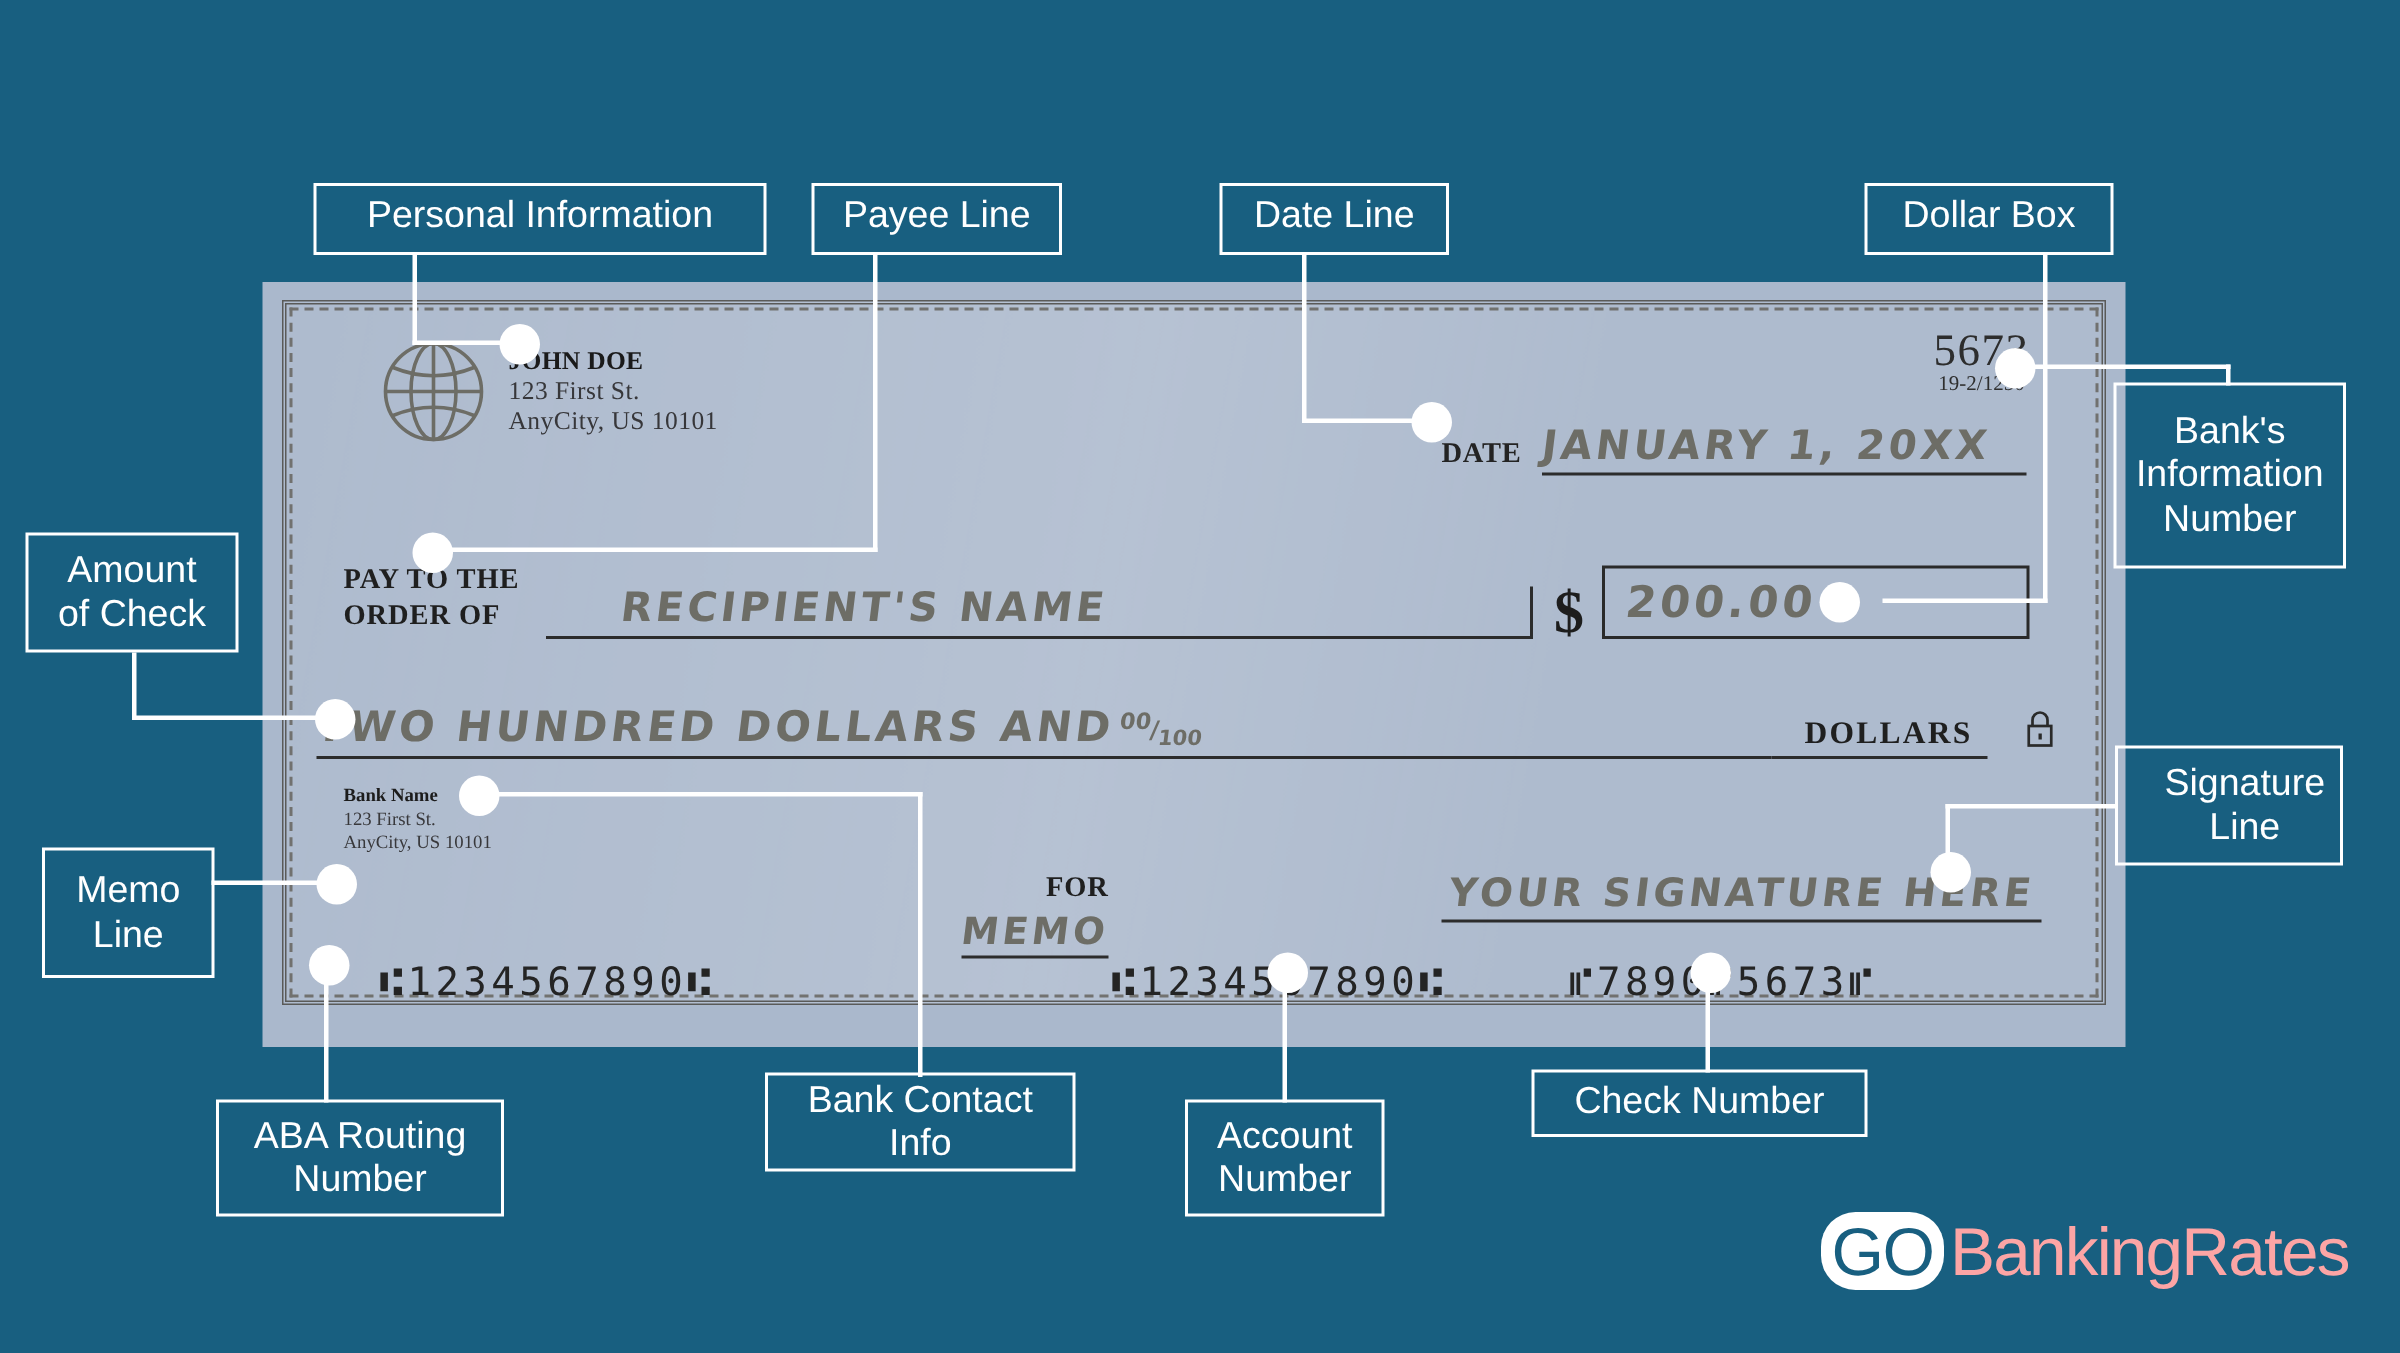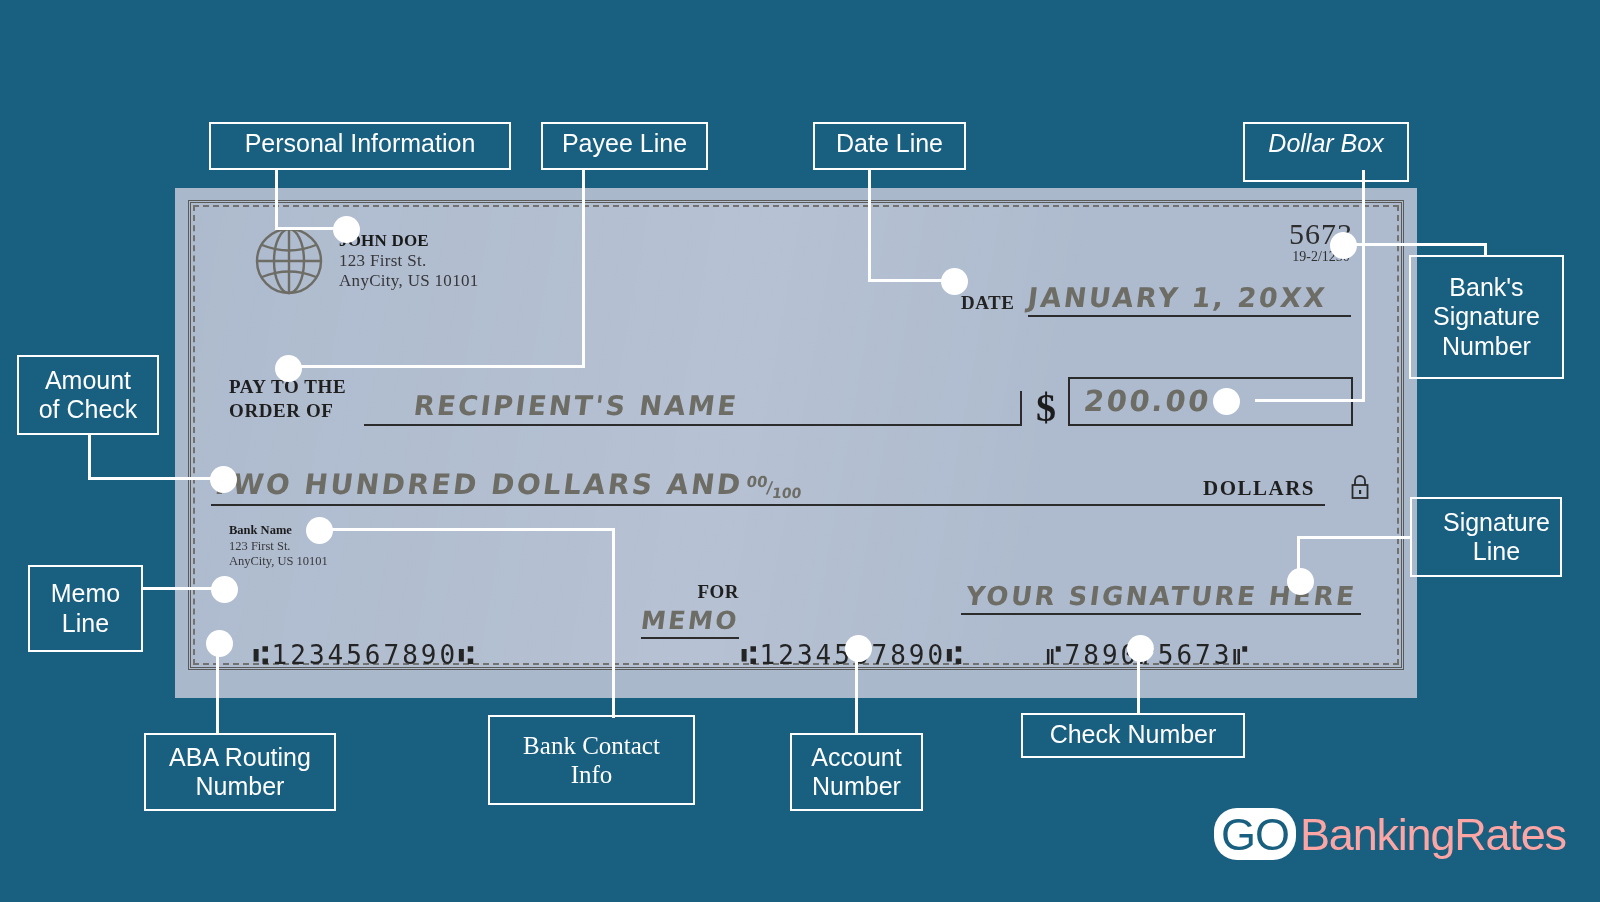--- a/index.html
+++ b/index.html
@@ -434,27 +434,27 @@
   <div class="callout" style="left:541px; top:122px; width:167px; height:48px;">Payee Line</div>
   <div class="lead lead-v" style="left:582px; top:170px; height:198px;"></div>
   <div class="lead lead-h" style="left:285px; top:365px; width:300px;"></div>
   <div class="dot" style="left:275px; top:355px;"></div>
 
   <div class="callout" style="left:813px; top:122px; width:153px; height:48px;">Date Line</div>
   <div class="lead lead-v" style="left:868px; top:170px; height:112px;"></div>
   <div class="lead lead-h" style="left:868px; top:279px; width:95px;"></div>
   <div class="dot" style="left:941px; top:268px;"></div>
 
-  <div class="callout" style="left:1243px; top:122px; width:166px; height:60px;font-style:italic;">Dollar Box</div>
+  <div class="callout" style="left:1243px; top:122px; width:166px; height:48px;">Dollar Box</div>
   <div class="lead lead-v" style="left:1362px; top:170px; height:232px;"></div>
   <div class="lead lead-h" style="left:1255px; top:399px; width:110px;"></div>
   <div class="dot" style="left:1213px; top:388px;"></div>
 
   <div class="callout" style="left:1409px; top:255px; width:155px; height:124px; white-space:pre-line; display:flex; align-items:center; justify-content:center;">Bank's
-Signature
+Information
 Number</div>
   <div class="lead lead-h" style="left:1352px; top:243px; width:135px;"></div>
   <div class="lead lead-v" style="left:1484px; top:243px; height:14px;"></div>
   <div class="dot" style="left:1330px; top:232px;"></div>
 
   <div class="callout" style="left:17px; top:355px; width:142px; height:80px; white-space:pre-line; display:flex; align-items:center; justify-content:center;">Amount
 of Check</div>
   <div class="lead lead-v" style="left:88px; top:435px; height:45px;"></div>
   <div class="lead lead-h" style="left:88px; top:477px; width:135px;"></div>
   <div class="dot" style="left:210px; top:466px;"></div>
@@ -468,21 +468,21 @@
   <div class="callout" style="left:28px; top:565px; width:115px; height:87px; white-space:pre-line; display:flex; align-items:center; justify-content:center;">Memo
 Line</div>
   <div class="lead lead-h" style="left:141px; top:587px; width:82px;"></div>
   <div class="dot" style="left:211px; top:576px;"></div>
 
   <div class="callout" style="left:144px; top:733px; width:192px; height:78px; white-space:pre-line; display:flex; align-items:center; justify-content:center;">ABA Routing
 Number</div>
   <div class="lead lead-v" style="left:216px; top:640px; height:95px;"></div>
   <div class="dot" style="left:206px; top:630px;"></div>
 
-  <div class="callout" style="left:488px; top:715px; width:207px; height:90px; white-space:pre-line; display:flex; align-items:center; justify-content:center;font-family:Liberation Serif, serif;">Bank Contact
+  <div class="callout" style="left:510px; top:715px; width:207px; height:66px; white-space:pre-line; display:flex; align-items:center; justify-content:center;">Bank Contact
 Info</div>
   <div class="lead lead-v" style="left:612px; top:528px; height:190px;"></div>
   <div class="lead lead-h" style="left:320px; top:528px; width:295px;"></div>
   <div class="dot" style="left:306px; top:517px;"></div>
 
   <div class="callout" style="left:790px; top:733px; width:133px; height:78px; white-space:pre-line; display:flex; align-items:center; justify-content:center;">Account
 Number</div>
   <div class="lead lead-v" style="left:855px; top:645px; height:90px;"></div>
   <div class="dot" style="left:845px; top:635px;"></div>
 

